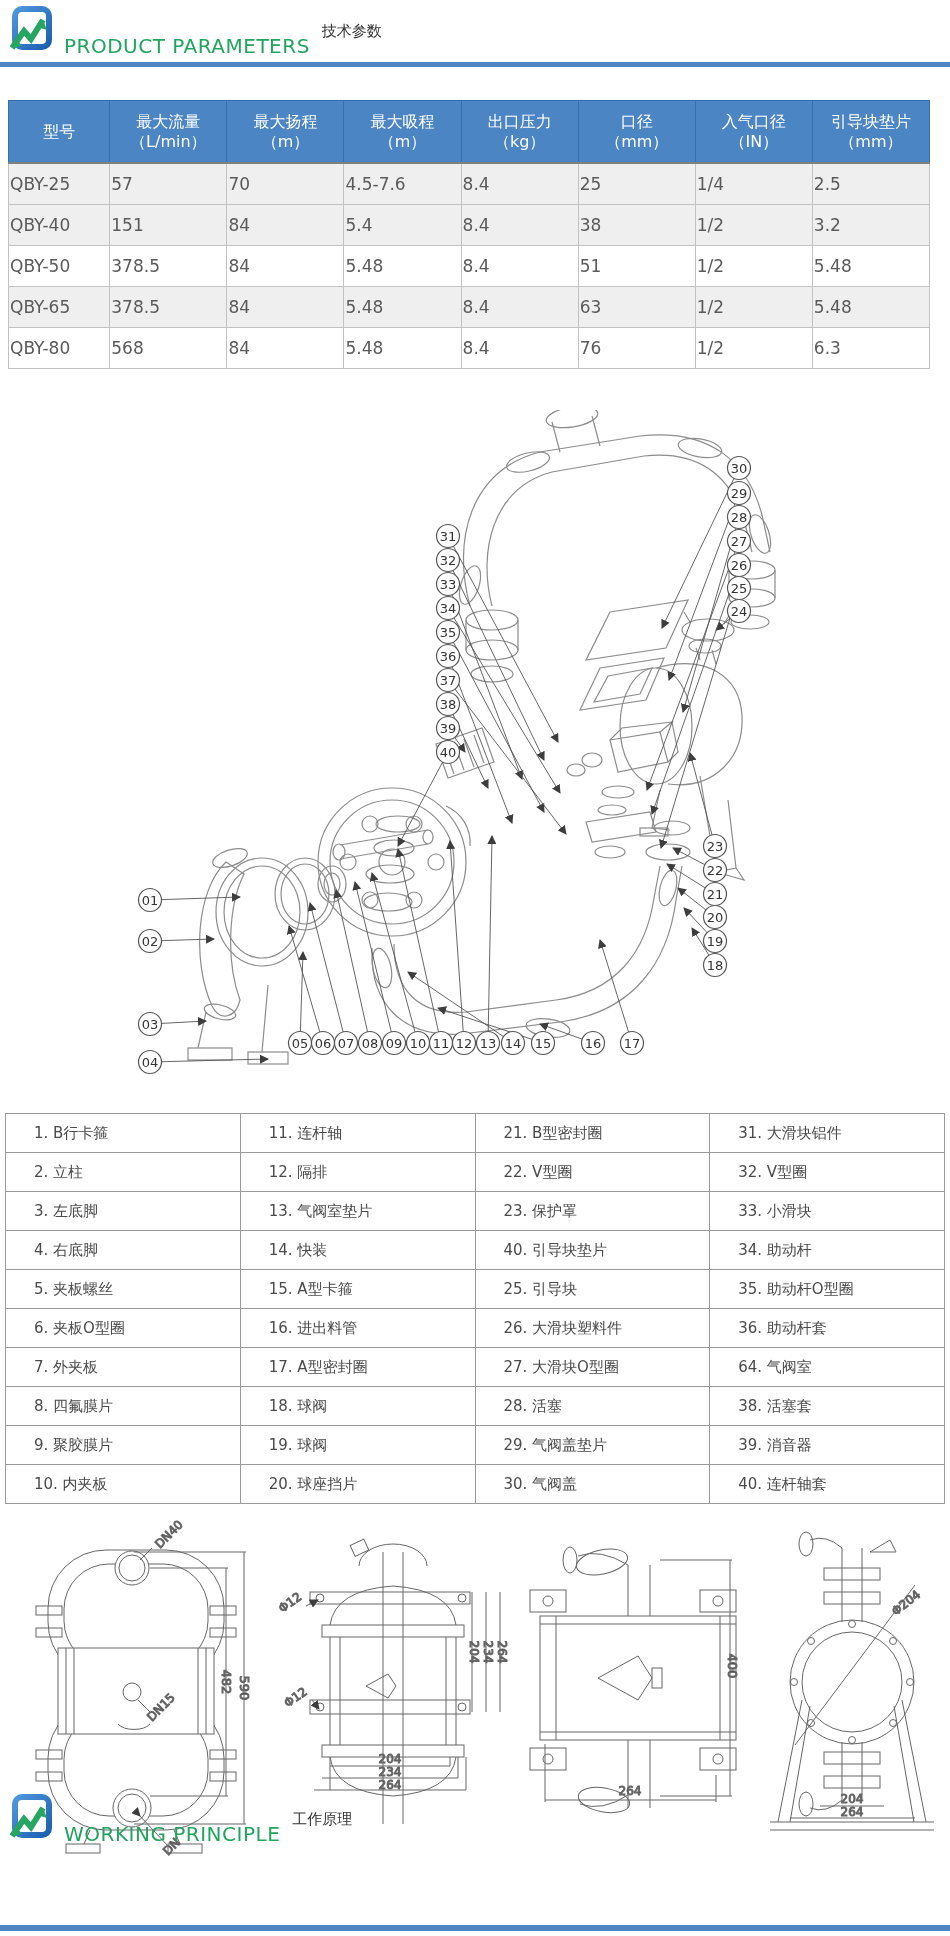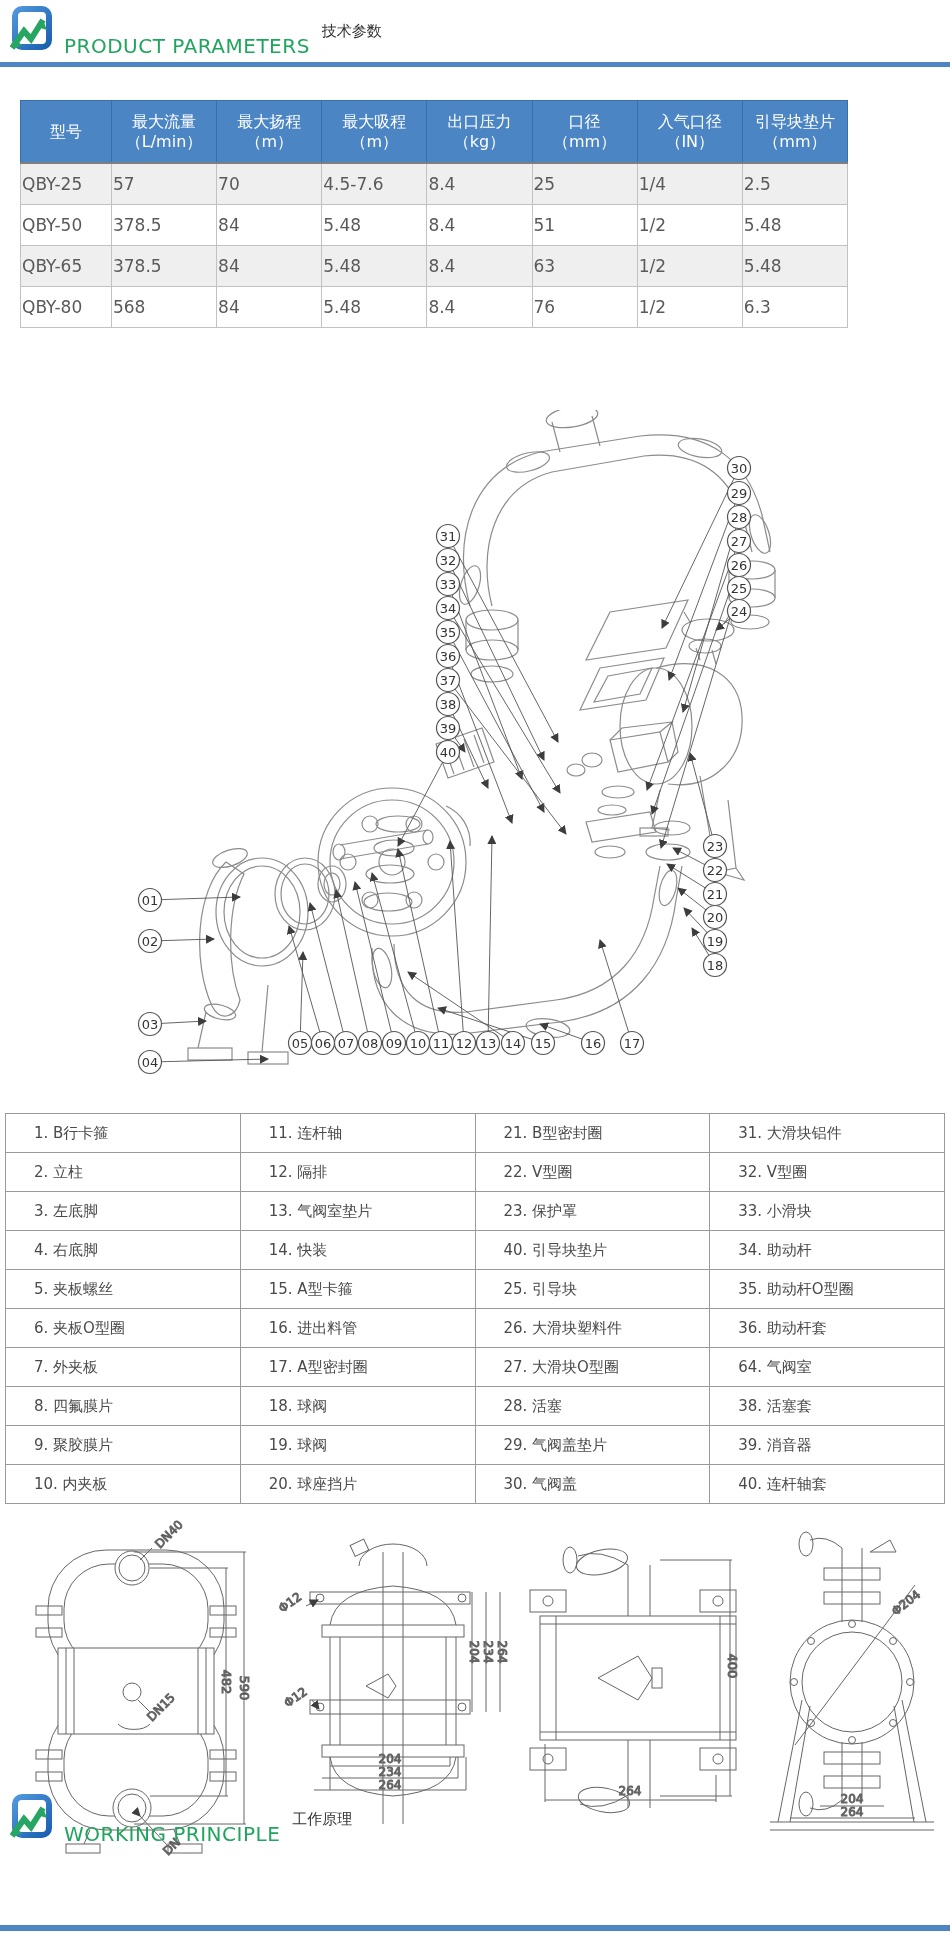--- a/index.html
+++ b/index.html
@@ -5,21 +5,21 @@
   html,body{margin:0;padding:0;background:#fff;}
   #page{position:relative;width:950px;height:1936px;background:#ffffff;overflow:hidden;
         font-family:"DejaVu Sans","Liberation Sans",sans-serif;}
   
   .sec-head{position:absolute;left:0;width:950px;height:58px;display:flex;align-items:center;}
   .sec-head .logo{margin-left:10px;flex:0 0 auto;}
   .t-en{color:#21a55e;font-size:20px;letter-spacing:.5px;margin-left:10px;white-space:nowrap;margin-top:30px;}
   .t-zh{color:#333;font-size:15px;margin-left:12px;white-space:nowrap;}
   .blue-bar{position:absolute;left:0;width:950px;background:#4e86c4;}
   
-  #spec{position:absolute;left:20px;top:100px;width:828px;border-collapse:collapse;table-layout:fixed;}
+  #spec{position:absolute;left:8px;top:100px;width:922px;border-collapse:collapse;table-layout:fixed;}
   #spec th{background:#4c85c4;color:#fff;font-weight:normal;height:61px;border:1px solid #3a6dae;
            font-size:16px;line-height:1.25;padding:0;}
   #spec td{height:38px;text-align:left;color:#5a5a5a;font-size:17px;border:1px solid #c2c2c2;background:#fff;}
   #spec tr.alt td{background:#efefef;}
   #spec thead{border-bottom:2px solid #7f7f7f;}
   #spec col.c0{width:11%;}
   
   #parts{position:absolute;left:5px;top:1113px;width:940px;border-collapse:collapse;table-layout:fixed;
          border:1px solid #8f8f8f;padding-left:10px;}
   #parts td{height:38px;border:1px solid #9a9a9a;color:#4a4a4a;font-size:15px;padding:0 0 0 28px;background:#fff;}
@@ -103,20 +103,30 @@
     <tbody id="spec-body">
         <tr class="alt">
           <td>QBY-25</td>
           <td>57</td>
           <td>70</td>
           <td>4.5-7.6</td>
           <td>8.4</td>
           <td>25</td>
           <td>1/4</td>
           <td>2.5</td>
+        </tr>
+        <tr class="alt">
+          <td>QBY-40</td>
+          <td>151</td>
+          <td>84</td>
+          <td>5.4</td>
+          <td>8.4</td>
+          <td>38</td>
+          <td>1/2</td>
+          <td>3.2</td>
         </tr>
         <tr>
           <td>QBY-50</td>
           <td>378.5</td>
           <td>84</td>
           <td>5.48</td>
           <td>8.4</td>
           <td>51</td>
           <td>1/2</td>
           <td>5.48</td>

